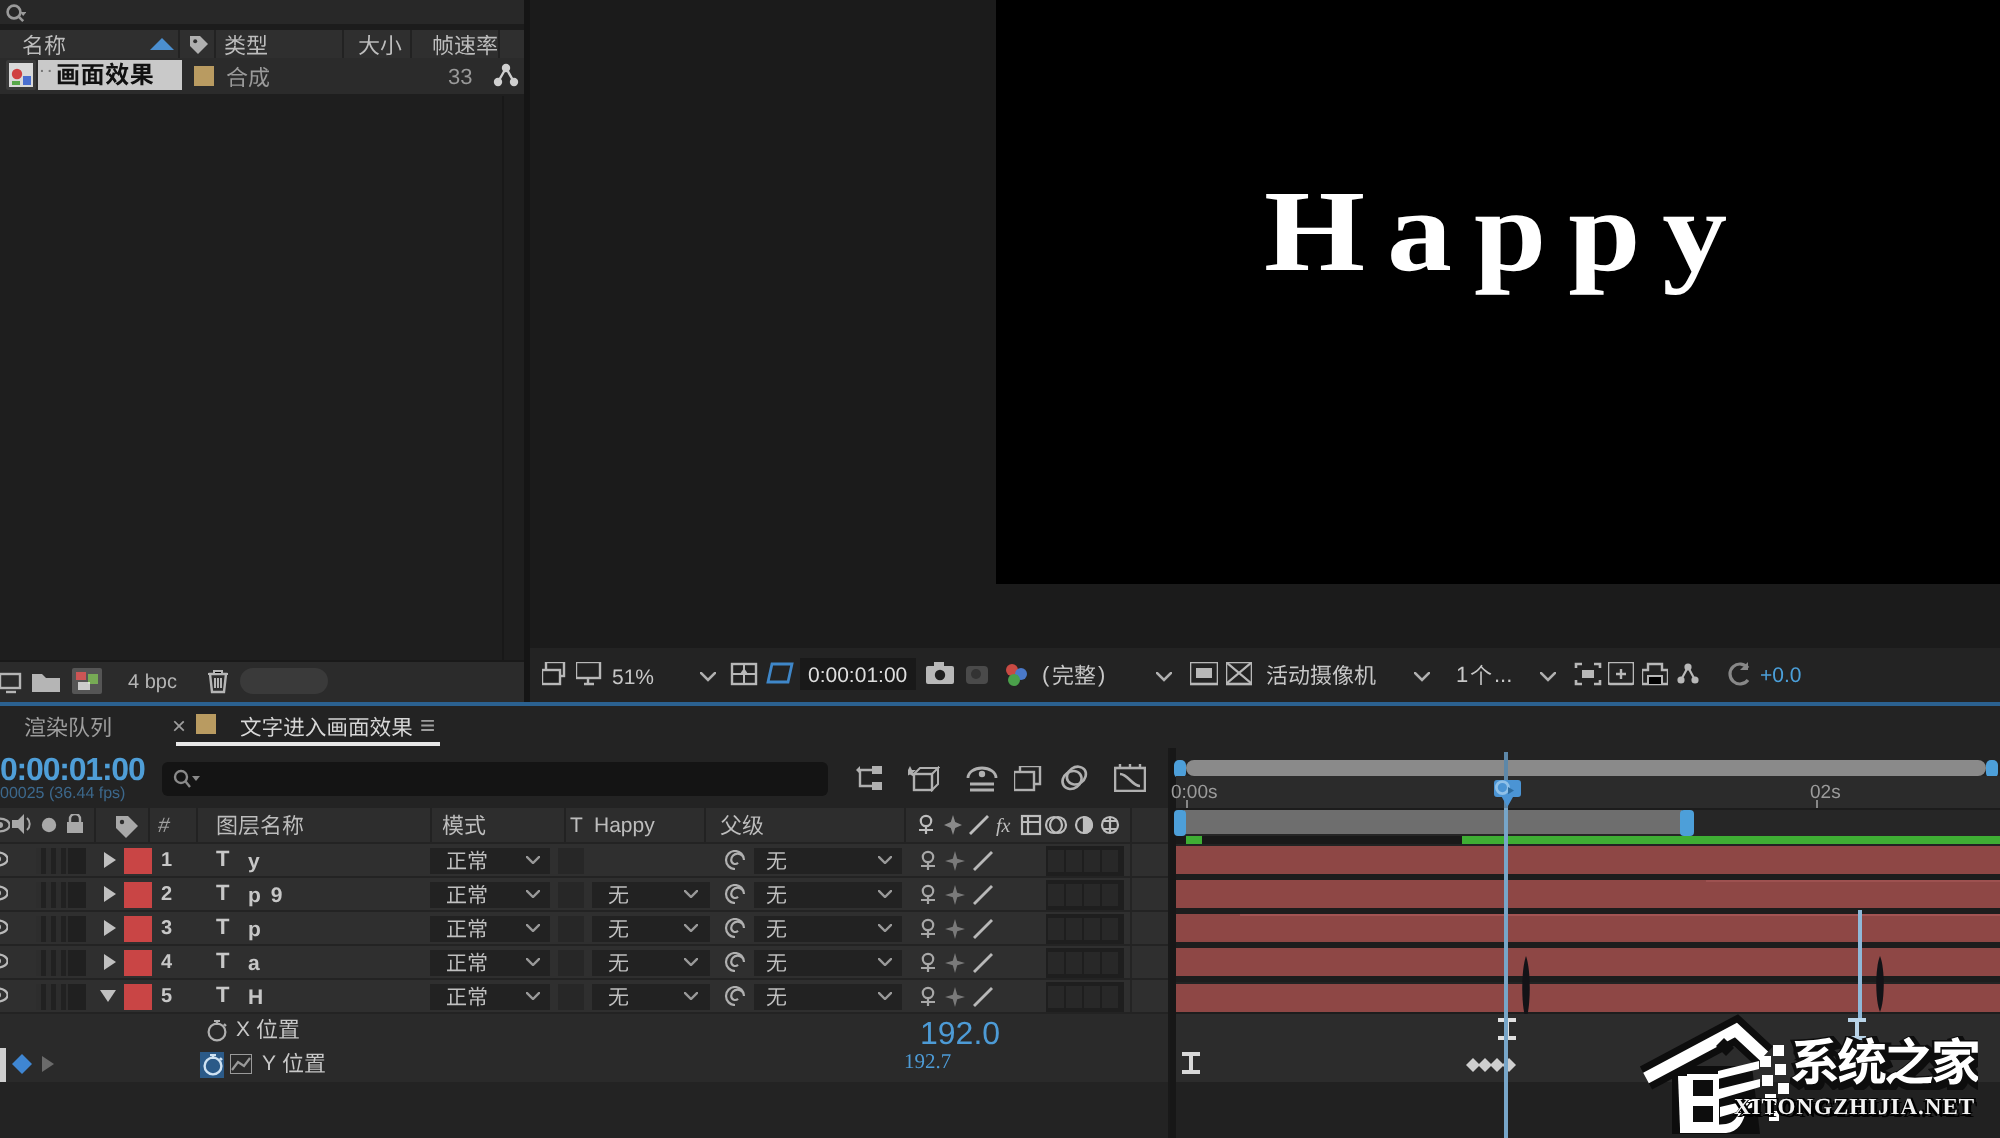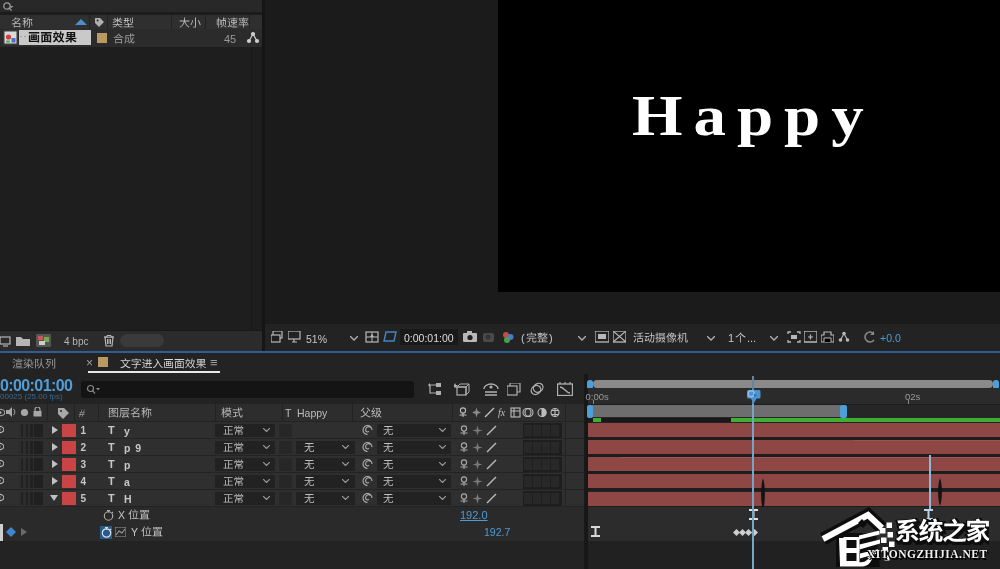--- a/index.html
+++ b/index.html
@@ -48,21 +48,21 @@
   </svg>
 <div style="position:absolute;left:19px;top:30px;width:72px;height:15px;background:#c9c9c9;"></div>
 <div style="position:absolute;left:20px;top:31px;font-size:7px;color:#777;white-space:pre;font-weight:bold">. . </div>
 <svg style="position:absolute;left:28px;top:31px" width="49" height="13" viewBox="0 0 49 13">
     <path d="M0.8 1.1V2.4H11.3V1.1ZM3.1 3.4V8.9H8.9V3.4ZM4.3 6.7H5.3V7.7H4.3ZM6.6 6.7H7.6V7.7H6.6ZM4.3 4.6H5.3V5.6H4.3ZM6.6 4.6H7.6V5.6H6.6ZM0.9 4.2V11.1H9.7V11.6H11.1V4.1H9.7V9.7H2.4V4.2ZM17.3 6.8H19.1V7.7H17.3ZM17.3 5.7V4.8H19.1V5.7ZM17.3 8.8H19.1V9.7H17.3ZM12.9 1.1V2.4H17.3C17.2 2.8 17.2 3.1 17.1 3.5H13.4V11.6H14.8V11H21.7V11.6H23.2V3.5H18.6L18.9 2.4H23.7V1.1ZM14.8 9.7V4.8H16V9.7ZM21.7 9.7H20.4V4.8H21.7ZM26.9 0.8C27.2 1.1 27.4 1.6 27.5 2H25.2V3.3H29.3L28.4 3.8C28.8 4.3 29.2 4.9 29.5 5.4L28.3 5.2C28.2 5.7 28.1 6.1 27.9 6.5L27.1 5.6L26.2 6.3C26.8 5.5 27.3 4.6 27.6 3.7L26.4 3.3C26 4.3 25.4 5.3 24.8 6C25.1 6.2 25.6 6.7 25.8 6.9L26.1 6.5C26.5 6.9 26.9 7.3 27.3 7.8C26.7 8.9 25.9 9.7 24.9 10.3C25.2 10.6 25.7 11.1 25.9 11.4C26.8 10.8 27.6 9.9 28.2 8.9C28.7 9.5 29.1 10 29.3 10.5L30.4 9.6C30.1 9 29.6 8.3 29 7.6C29.2 7 29.4 6.4 29.6 5.7C29.7 5.9 29.8 6.1 29.8 6.2L30.4 5.9C30.6 6.2 31.1 6.7 31.2 7C31.4 6.8 31.5 6.5 31.7 6.3C31.9 7 32.2 7.8 32.6 8.4C31.9 9.4 31 10.1 29.7 10.6C30 10.9 30.6 11.4 30.7 11.7C31.8 11.2 32.6 10.5 33.3 9.7C33.9 10.5 34.5 11.1 35.3 11.7C35.6 11.3 36 10.8 36.3 10.5C35.5 10 34.8 9.3 34.2 8.4C34.8 7.2 35.3 5.6 35.5 3.8H36.1V2.5H33.1C33.3 1.8 33.4 1.2 33.5 0.6L32.2 0.3C31.9 2.2 31.5 3.9 30.8 5.2C30.5 4.6 30 3.9 29.5 3.3H30.9V2H28.1L28.9 1.7C28.8 1.3 28.5 0.8 28.2 0.3ZM32.8 3.8H34.2C34 5 33.7 6.1 33.3 7C33 6.2 32.7 5.4 32.5 4.6ZM38.7 0.9V6H42.2V6.7H37.5V8H41.1C40.1 8.9 38.6 9.7 37.2 10.1C37.5 10.4 37.9 11 38.2 11.3C39.6 10.8 41.1 9.9 42.2 8.7V11.6H43.7V8.7C44.8 9.8 46.3 10.7 47.7 11.2C47.9 10.9 48.3 10.3 48.6 10C47.3 9.6 45.8 8.9 44.7 8H48.3V6.7H43.7V6H47.2V0.9ZM40.2 4H42.2V4.8H40.2ZM43.7 4H45.6V4.8H43.7ZM40.2 2.1H42.2V2.9H40.2ZM43.7 2.1H45.6V2.9H43.7Z" fill="#111"></path>
   </svg>
 <div style="position:absolute;left:97px;top:33px;width:10px;height:10px;background:#b99b61;"></div>
 <svg style="position:absolute;left:113px;top:33px" width="22" height="12" viewBox="0 0 22 12">
     <path d="M5.7 0.4C4.6 2.1 2.5 3.6 0.4 4.4C0.7 4.6 0.9 4.9 1 5.1C1.6 4.9 2.2 4.6 2.7 4.2V4.8H8.3V4.1C8.9 4.4 9.4 4.7 10.1 5C10.2 4.8 10.4 4.5 10.7 4.3C8.9 3.6 7.3 2.6 6.1 1.3L6.4 0.8ZM3 4C4 3.4 4.9 2.7 5.6 1.9C6.4 2.8 7.3 3.4 8.2 4ZM2.2 6.1V10.5H3V9.9H8.1V10.5H9V6.1ZM3 9.2V6.9H8.1V9.2ZM17 0.5C17 1.1 17 1.7 17 2.3H12.4V5.4C12.4 6.8 12.3 8.7 11.4 10.1C11.6 10.2 11.9 10.5 12.1 10.6C13.1 9.2 13.3 7 13.3 5.4V5.3H15.3C15.2 7.2 15.2 7.9 15 8.1C14.9 8.2 14.8 8.2 14.7 8.2C14.5 8.2 14 8.2 13.5 8.2C13.7 8.4 13.7 8.7 13.8 8.9C14.3 9 14.8 9 15.1 8.9C15.4 8.9 15.6 8.8 15.7 8.6C16 8.3 16 7.4 16.1 4.9C16.1 4.8 16.1 4.6 16.1 4.6H13.3V3.1H17.1C17.2 4.9 17.5 6.5 17.9 7.8C17.2 8.6 16.3 9.3 15.4 9.8C15.5 10 15.8 10.3 16 10.5C16.8 10 17.6 9.4 18.2 8.7C18.7 9.8 19.4 10.5 20.3 10.5C21.1 10.5 21.4 9.9 21.5 8.1C21.3 8 21 7.8 20.8 7.6C20.8 9.1 20.6 9.6 20.3 9.6C19.8 9.6 19.3 9 18.9 7.9C19.7 6.9 20.3 5.6 20.8 4.2L20 4C19.6 5.1 19.1 6.1 18.5 7C18.3 5.9 18.1 4.6 17.9 3.1H21.5V2.3H17.9C17.9 1.7 17.8 1.1 17.8 0.5ZM18.4 1C19.1 1.4 19.9 1.9 20.4 2.3L20.9 1.7C20.4 1.4 19.6 0.8 18.9 0.5Z" fill="#9a9a9a"></path>
   </svg>
-<div style="position:absolute;left:224px;top:33px;font-size:11px;color:#9a9a9a;white-space:pre;">45</div>
+<div style="position:absolute;left:224px;top:33px;font-size:11px;color:#9a9a9a;white-space:pre;">33</div>
 <svg style="position:absolute;left:246px;top:31px;" width="14" height="13" viewBox="0 0 14 13">
     <circle cx="7" cy="3" r="2.1" fill="#cfcfcf"></circle>
     <circle cx="3" cy="10" r="2.1" fill="#cfcfcf"></circle>
     <circle cx="11" cy="10" r="2.1" fill="#cfcfcf"></circle>
     <path d="M7 3 L3 10 M7 3 L11 10" stroke="#cfcfcf" stroke-width="1.2"></path>
   </svg>
 <div style="position:absolute;left:0px;top:47px;width:262px;height:283px;background:#1e1e1e;"></div>
 <div style="position:absolute;left:251px;top:48px;width:1px;height:282px;background:#181818;"></div>
 <div style="position:absolute;left:0px;top:330px;width:262px;height:1px;background:#191919;"></div>
 <div style="position:absolute;left:0px;top:331px;width:262px;height:21px;background:#2b2b2b;"></div>
@@ -186,21 +186,21 @@
   </svg>
 <div style="position:absolute;left:86px;top:356px;font-size:12px;color:#9e9e9e;white-space:pre;">×</div>
 <div style="position:absolute;left:98px;top:357px;width:10px;height:10px;background:#b99b61;"></div>
 <svg style="position:absolute;left:119.5px;top:357.5px" width="86" height="11" viewBox="0 0 86 11">
     <path d="M4.6 0.6C4.9 1.1 5.2 1.9 5.4 2.3L6.3 2C6.1 1.6 5.7 0.9 5.4 0.4ZM0.5 2.3V3.1H2.2C2.9 4.8 3.7 6.2 4.8 7.3C3.6 8.3 2.2 9.1 0.4 9.6C0.6 9.8 0.8 10.2 0.9 10.3C2.7 9.8 4.2 9 5.4 7.9C6.6 9 8.1 9.8 9.9 10.3C10 10.1 10.3 9.7 10.4 9.5C8.7 9.1 7.2 8.3 6 7.3C7.1 6.2 8 4.8 8.6 3.1H10.3V2.3ZM5.4 6.8C4.4 5.7 3.6 4.5 3.1 3.1H7.7C7.1 4.6 6.4 5.8 5.4 6.8ZM15.8 5.6V6.3H11.5V7H15.8V9.4C15.8 9.5 15.7 9.6 15.5 9.6C15.3 9.6 14.6 9.6 13.9 9.5C14 9.8 14.2 10.1 14.2 10.4C15.2 10.4 15.7 10.3 16.1 10.2C16.5 10.1 16.6 9.8 16.6 9.4V7H20.8V6.3H16.6V5.9C17.6 5.4 18.5 4.6 19.2 3.9L18.7 3.5L18.5 3.6H13.3V4.3H17.7C17.1 4.8 16.4 5.3 15.8 5.6ZM15.4 0.6C15.6 0.9 15.8 1.2 15.9 1.6H11.7V3.8H12.5V2.3H19.9V3.8H20.7V1.6H16.9C16.7 1.2 16.4 0.7 16.2 0.4ZM22.5 1.1C23.1 1.6 23.8 2.4 24.1 2.9L24.8 2.4C24.4 1.9 23.7 1.2 23.1 0.7ZM29.4 0.7V2.4H27.6V0.7H26.8V2.4H25.3V3.2H26.8V4.4L26.8 5.1H25.2V5.9H26.7C26.5 6.7 26.2 7.5 25.4 8.1C25.5 8.2 25.8 8.5 25.9 8.7C26.9 8 27.3 6.9 27.5 5.9H29.4V8.6H30.2V5.9H31.8V5.1H30.2V3.2H31.6V2.4H30.2V0.7ZM27.6 3.2H29.4V5.1H27.6L27.6 4.4ZM24.4 4.3H22.1V5.1H23.6V8.2C23.1 8.4 22.6 8.9 22 9.5L22.6 10.2C23.1 9.5 23.6 8.8 24 8.8C24.2 8.8 24.6 9.2 25 9.5C25.8 10 26.7 10.1 28 10.1C29.1 10.1 31 10 31.8 10C31.8 9.7 31.9 9.3 32 9.1C31 9.2 29.3 9.3 28.1 9.3C26.8 9.3 25.9 9.3 25.2 8.8C24.9 8.6 24.6 8.4 24.4 8.3ZM35.6 1.4C36.3 1.8 36.8 2.5 37.3 3.1C36.6 6.2 35.3 8.4 32.8 9.6C33.1 9.8 33.4 10.1 33.6 10.3C35.8 9 37.2 7 38 4.2C39.2 6.4 39.9 8.9 42.4 10.3C42.5 10 42.7 9.6 42.8 9.3C39.2 7.2 39.5 3.1 36.1 0.7ZM44.2 1.1V1.9H53V1.1ZM46 3.1V8H51.2V3.1ZM46.7 5.9H48.2V7.3H46.7ZM48.9 5.9H50.5V7.3H48.9ZM46.7 3.8H48.2V5.2H46.7ZM48.9 3.8H50.5V5.2H48.9ZM44.2 3.8V9.8H52.2V10.3H53V3.7H52.2V9.1H45V3.8ZM58.2 5.9H60.5V7.1H58.2ZM58.2 5.2V4H60.5V5.2ZM58.2 7.8H60.5V9H58.2ZM54.6 1.1V1.9H58.8C58.7 2.4 58.6 2.9 58.5 3.3H55.1V10.4H55.9V9.8H62.9V10.4H63.7V3.3H59.3L59.7 1.9H64.2V1.1ZM55.9 9V4H57.5V9ZM62.9 9H61.2V4H62.9ZM66.6 3C66.3 3.9 65.7 4.7 65.2 5.4C65.3 5.5 65.6 5.7 65.8 5.8C66.3 5.2 66.9 4.2 67.3 3.2ZM68.4 3.3C68.9 3.9 69.4 4.7 69.6 5.2L70.3 4.8C70 4.3 69.5 3.6 69 3ZM67 0.7C67.3 1.1 67.6 1.6 67.7 2H65.4V2.7H70.3V2H67.9L68.5 1.7C68.3 1.4 68 0.8 67.6 0.4ZM66.3 5.6C66.7 6 67.2 6.5 67.6 7C67 8.1 66.2 8.9 65.2 9.5C65.4 9.6 65.7 9.9 65.8 10.1C66.7 9.5 67.5 8.7 68.1 7.6C68.6 8.2 69 8.8 69.2 9.3L69.9 8.7C69.6 8.2 69.1 7.6 68.5 6.9C68.8 6.3 69.1 5.6 69.3 4.9L68.5 4.8C68.4 5.3 68.2 5.8 68 6.3C67.6 5.9 67.2 5.5 66.9 5.2ZM71.9 3.2H73.7C73.5 4.6 73.2 5.8 72.6 6.8C72.2 6 71.9 5 71.6 3.9ZM71.8 0.4C71.5 2.3 70.9 4.2 70 5.4C70.2 5.5 70.5 5.8 70.6 6C70.8 5.7 71 5.3 71.2 5C71.4 5.9 71.8 6.8 72.2 7.6C71.5 8.5 70.7 9.3 69.6 9.8C69.7 9.9 70 10.2 70.1 10.4C71.2 9.9 72 9.2 72.6 8.3C73.2 9.2 73.9 9.9 74.7 10.4C74.8 10.2 75.1 9.9 75.2 9.7C74.4 9.3 73.7 8.5 73.1 7.6C73.8 6.4 74.2 5 74.5 3.2H75.1V2.4H72.1C72.3 1.8 72.4 1.2 72.5 0.5ZM77.3 1V5.2H80.6V6.2H76.3V6.9H79.9C78.9 7.9 77.4 8.9 76 9.3C76.2 9.5 76.4 9.8 76.6 10C78 9.5 79.5 8.4 80.6 7.3V10.4H81.4V7.2C82.5 8.4 84.1 9.4 85.5 10C85.6 9.8 85.8 9.5 86 9.3C84.7 8.8 83.1 7.9 82.1 6.9H85.7V6.2H81.4V5.2H84.8V1ZM78.1 3.4H80.6V4.5H78.1ZM81.4 3.4H83.9V4.5H81.4ZM78.1 1.7H80.6V2.8H78.1ZM81.4 1.7H83.9V2.8H81.4Z" fill="#d8d8d8"></path>
   </svg>
 <div style="position:absolute;left:210px;top:355px;font-size:13px;color:#9e9e9e;white-space:pre;">≡</div>
 <div style="position:absolute;left:88px;top:370.5px;width:132px;height:2px;background:#e8e8e8;"></div>
 <div style="position:absolute;left:0px;top:374px;width:585px;height:195px;background:#232323;"></div>
 <div style="position:absolute;left:0px;top:377px;font-size:16px;color:#4f9ed7;white-space:pre;font-weight:bold;letter-spacing:-0.6px">0:00:01:00</div>
-<div style="position:absolute;left:0px;top:391.5px;font-size:8px;color:#3c688c;white-space:pre;">00025 (25.00 fps)</div>
+<div style="position:absolute;left:0px;top:391.5px;font-size:8px;color:#3c688c;white-space:pre;">00025 (36.44 fps)</div>
 <div style="position:absolute;left:81px;top:381px;width:333px;height:17px;background:#141414;border-radius:3px"></div>
 <svg style="position:absolute;left:86px;top:384px;" width="14" height="11" viewBox="0 0 14 11">
     <circle cx="4.5" cy="4.5" r="3" fill="none" stroke="#8a8a8a" stroke-width="1.2"></circle>
     <path d="M6.8 6.8 L9 9.5" stroke="#8a8a8a" stroke-width="1.2"></path>
     <path d="M10 4 l4 0 l-2 2.5 z" fill="#8a8a8a"></path>
   </svg>
 <svg style="position:absolute;left:428px;top:383px;" width="14" height="13" viewBox="0 0 14 13">
     <path d="M2 2 h6 M2 2 v8 h6" fill="none" stroke="#b0b0b0" stroke-width="1.2"></path>
     <rect x="8" y="0" width="5" height="4" fill="#b0b0b0"></rect>
     <rect x="8" y="8" width="5" height="4" fill="#b0b0b0"></rect>
@@ -557,42 +557,42 @@
 <div style="position:absolute;left:0px;top:524px;width:585px;height:17px;background:#2a2a2a;"></div>
 <div style="position:absolute;left:0px;top:541px;width:585px;height:28px;background:#232323;"></div>
 <svg style="position:absolute;left:103px;top:510px;" width="11" height="11" viewBox="0 0 11 11">
     <circle cx="5.5" cy="6" r="4.2" fill="none" stroke="#b0b0b0" stroke-width="1.1"></circle>
     <path d="M4 0.5 h3 M5.5 1 v1.5 M9 2 l1 1" stroke="#b0b0b0" stroke-width="1.1" fill="none"></path>
   </svg>
 <div style="position:absolute;left:118px;top:509px;font-size:10.5px;color:#c7c7c7;white-space:pre;">X</div>
 <svg style="position:absolute;left:128px;top:509px" width="22" height="12" viewBox="0 0 22 12">
     <path d="M4.1 2.4V3.2H10.1V2.4ZM4.8 4.1C5.1 5.6 5.4 7.6 5.5 8.8L6.3 8.6C6.2 7.4 5.9 5.5 5.5 3.9ZM6.3 0.6C6.5 1.1 6.7 1.8 6.8 2.3L7.6 2.1C7.5 1.6 7.3 0.9 7.1 0.4ZM3.6 9.3V10.1H10.5V9.3H8.2C8.6 7.8 9.1 5.7 9.4 4L8.5 3.8C8.3 5.5 7.9 7.8 7.5 9.3ZM3.1 0.5C2.5 2.2 1.5 3.8 0.4 4.9C0.6 5.1 0.8 5.5 0.9 5.7C1.3 5.3 1.6 4.9 2 4.4V10.5H2.8V3.1C3.2 2.3 3.6 1.5 3.9 0.7ZM18.2 1.5H20V2.4H18.2ZM15.6 1.5H17.4V2.4H15.6ZM13.1 1.5H14.8V2.4H13.1ZM13.1 5V9.6H11.6V10.2H21.4V9.6H19.9V5H16.4L16.6 4.3H21.1V3.7H16.7L16.8 3H20.8V0.9H12.3V3H16L15.9 3.7H11.7V4.3H15.8L15.7 5ZM13.9 9.6V8.9H19.1V9.6ZM13.9 6.7H19.1V7.3H13.9ZM13.9 6.2V5.5H19.1V6.2ZM13.9 7.8H19.1V8.4H13.9Z" fill="#c7c7c7"></path>
   </svg>
-<div style="position:absolute;left:460px;top:509px;font-size:11px;color:#4d9bd6;white-space:pre;text-decoration:underline;">192.0</div>
+<div style="position:absolute;left:460px;top:509px;font-size:16px;color:#4d9bd6;white-space:pre;">192.0</div>
 <div style="position:absolute;left:0px;top:524px;width:3px;height:17px;background:#cfcfcf;"></div>
 <svg style="position:absolute;left:6px;top:527px;" width="10" height="10" viewBox="0 0 10 10">
     <path d="M5 0 L10 5 L5 10 L0 5 Z" fill="#3f86d2"></path>
   </svg>
 <svg style="position:absolute;left:20px;top:528px;" width="8" height="8" viewBox="0 0 8 8">
     <path d="M1 0 L7 4 L1 8 Z" fill="#6a6a6a"></path>
   </svg>
 <div style="position:absolute;left:99.5px;top:525.5px;width:12.5px;height:13px;background:#2b5a88;"></div>
 <svg style="position:absolute;left:101px;top:527px;" width="11" height="11" viewBox="0 0 11 11">
     <circle cx="5.5" cy="6" r="4.2" fill="none" stroke="#cfe2f2" stroke-width="1.2"></circle>
     <path d="M4 0.5 h3 M5.5 1 v1.5 M9 2 l1 1" stroke="#cfe2f2" stroke-width="1.2" fill="none"></path>
   </svg>
 <svg style="position:absolute;left:115px;top:527px;" width="11" height="10" viewBox="0 0 11 10">
     <rect x="0" y="0" width="11" height="10" fill="none" stroke="#9a9a9a" stroke-width="1"></rect>
     <path d="M1 8 L4 4 L7 6 L10 2" fill="none" stroke="#9a9a9a" stroke-width="1.1"></path>
   </svg>
 <div style="position:absolute;left:131px;top:526px;font-size:10.5px;color:#c7c7c7;white-space:pre;">Y</div>
 <svg style="position:absolute;left:141px;top:526px" width="22" height="12" viewBox="0 0 22 12">
     <path d="M4.1 2.4V3.2H10.1V2.4ZM4.8 4.1C5.1 5.6 5.4 7.6 5.5 8.8L6.3 8.6C6.2 7.4 5.9 5.5 5.5 3.9ZM6.3 0.6C6.5 1.1 6.7 1.8 6.8 2.3L7.6 2.1C7.5 1.6 7.3 0.9 7.1 0.4ZM3.6 9.3V10.1H10.5V9.3H8.2C8.6 7.8 9.1 5.7 9.4 4L8.5 3.8C8.3 5.5 7.9 7.8 7.5 9.3ZM3.1 0.5C2.5 2.2 1.5 3.8 0.4 4.9C0.6 5.1 0.8 5.5 0.9 5.7C1.3 5.3 1.6 4.9 2 4.4V10.5H2.8V3.1C3.2 2.3 3.6 1.5 3.9 0.7ZM18.2 1.5H20V2.4H18.2ZM15.6 1.5H17.4V2.4H15.6ZM13.1 1.5H14.8V2.4H13.1ZM13.1 5V9.6H11.6V10.2H21.4V9.6H19.9V5H16.4L16.6 4.3H21.1V3.7H16.7L16.8 3H20.8V0.9H12.3V3H16L15.9 3.7H11.7V4.3H15.8L15.7 5ZM13.9 9.6V8.9H19.1V9.6ZM13.9 6.7H19.1V7.3H13.9ZM13.9 6.2V5.5H19.1V6.2ZM13.9 7.8H19.1V8.4H13.9Z" fill="#c7c7c7"></path>
   </svg>
-<div style="position:absolute;left:484px;top:526px;font-size:10.5px;color:#4d9bd6;white-space:pre;">192.7</div>
+<div style="position:absolute;left:452px;top:526px;font-size:10.5px;color:#4d9bd6;white-space:pre;font-family:Liberation Serif, serif;">192.7</div>
 <div style="position:absolute;left:584px;top:374px;width:6px;height:195px;background:#191919;"></div>
 <div style="position:absolute;left:585px;top:374px;width:415px;height:195px;overflow:hidden">
     <div style="position:absolute;left:5px;top:0">
       <div style="position:absolute;left:-2px;top:0px;width:412px;height:195px;background:#262626;"></div>
       <div style="position:absolute;left:-10px;top:0px;width:8px;height:195px;background:#171717;"></div>
       <div style="position:absolute;left:-2px;top:0px;width:412px;height:14px;background:#232323;"></div>
       <div style="position:absolute;left:3px;top:6px;width:400px;height:7.5px;background:#8a8a8a;border-radius:4px"></div>
       <div style="position:absolute;left:-3.5px;top:5.5px;width:6px;height:9px;background:#4d9fd9;border-radius:2.5px"></div>
       <div style="position:absolute;left:403px;top:5.5px;width:6px;height:9px;background:#4d9fd9;border-radius:2.5px"></div>
       <div style="position:absolute;left:-2px;top:14px;width:412px;height:16px;background:#2b2b2b;"></div>

